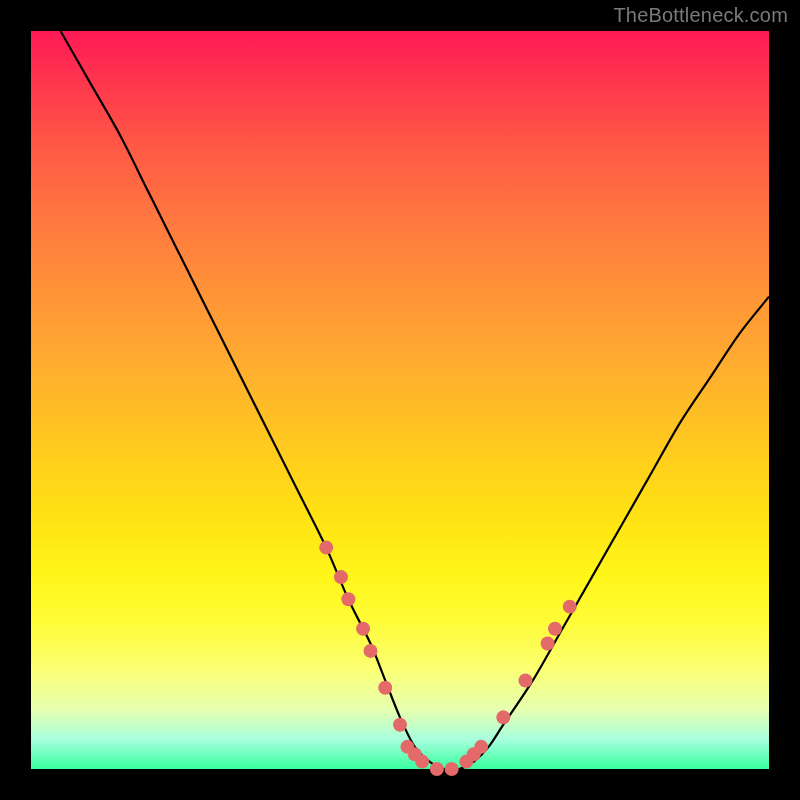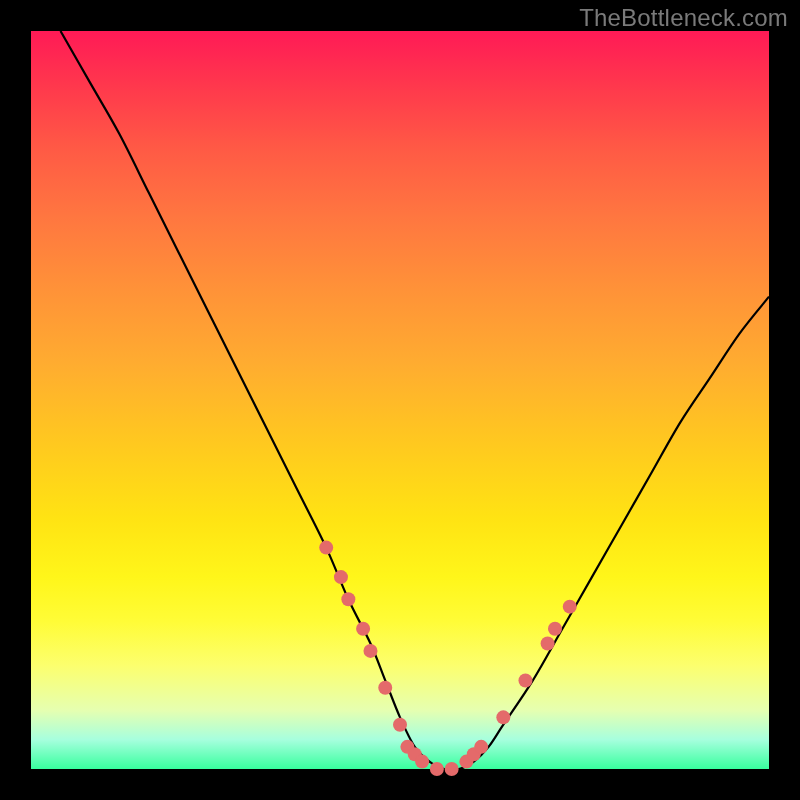--- a/index.html
+++ b/index.html
@@ -40,21 +40,21 @@
       #fcff6e 86%,
       #e6ffb0 92%,
       #a7ffde 96%,
       #38ff9e 100%);
   }
   .attribution {
     position: absolute;
     top: 4px;
     right: 12px;
     color: #7a7a7a;
-    font-size: 24px;
+    font-size: 20px;
     font-weight: 500;
     letter-spacing: 0.2px;
     text-align: right;
   }
   svg.curve {
     position: absolute;
     left: 0;
     top: 0;
     width: 738px;
     height: 738px;

